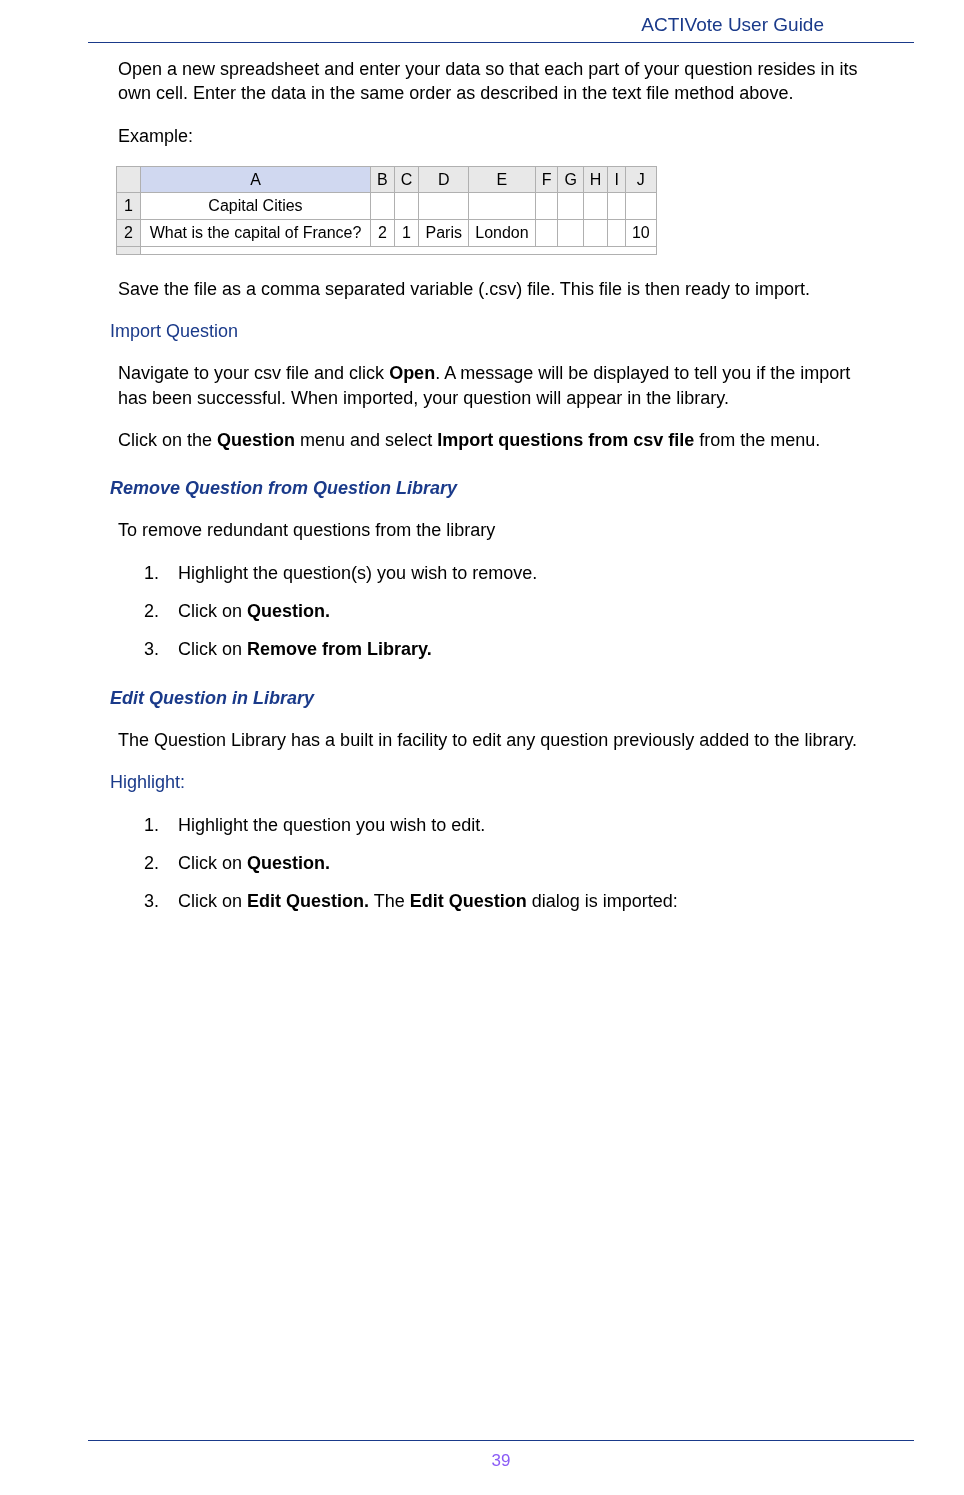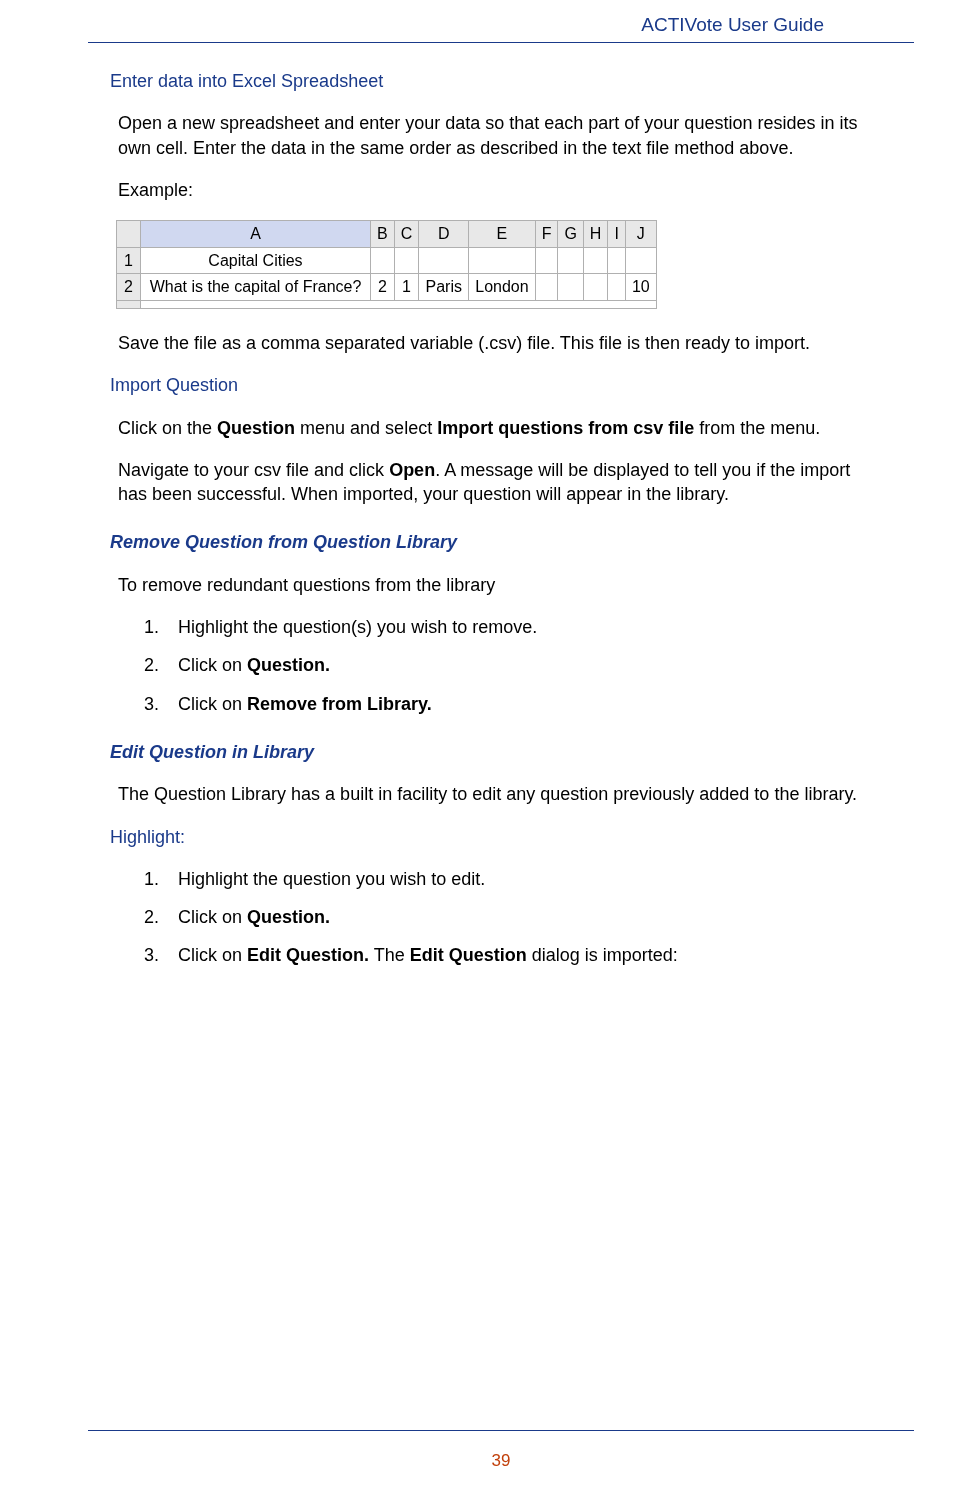--- a/index.html
+++ b/index.html
@@ -89,38 +89,37 @@
     background: #e8e8e8;
     width: 24px;
   }
   .footer {
     position: absolute;
     bottom: 24px;
     left: 88px;
     right: 50px;
     border-top: 1.5px solid #1a3a8a;
     text-align: center;
-    padding-top: 20px;
-    color: #c2410c;
+    padding-top: 10px;
+    color: #8b5cf6;
     font-size: 17px;
   }
   b { font-weight: bold; }
 </style>
 </head>
 <body>
 
 <div class="page">
 
   <div class="header">
     <span>ACTIVote User Guide</span>
   </div>
 
   <div class="content">
 
-    <div class="blue-header">Enter data into Excel Spreadsheet</div>
     <p>Open a new spreadsheet and enter your data so that each part of your question resides in its own cell. Enter the data in the same order as described in the text file method above.</p>
     <p>Example:</p>
 
     <table class="spreadsheet">
       <tbody>
           <tr>
         <td class="corner"></td>
         <td class="col-head selected" style="width:230px">A</td>
         <td class="col-head" style="width:16px">B</td>
         <td class="col-head" style="width:16px">C</td>
@@ -162,24 +161,24 @@
         <td class="row-head" style="height:8px;padding:0"></td>
         <td colspan="10" style="height:8px;padding:0"></td>
       </tr>
     </tbody>
       </table>
 
     <p>Save the file as a comma separated variable (.csv) file. This file is then ready to import.</p>
 
     <div class="blue-header">Import Question</div>
     <p>
-      <span>Click on the </span><b>Question</b><span> menu and select </span><b>Import questions from csv file</b><span> from the menu.</span>
+      <span>Navigate to your csv file and click </span><b>Open</b><span>. A message will be displayed to tell you if the import has been successful. When imported, your question will appear in the library.</span>
     </p>
     <p>
-      <span>Navigate to your csv file and click </span><b>Open</b><span>. A message will be displayed to tell you if the import has been successful. When imported, your question will appear in the library.</span>
+      <span>Click on the </span><b>Question</b><span> menu and select </span><b>Import questions from csv file</b><span> from the menu.</span>
     </p>
 
     <div class="blue-header-bold">Remove Question from Question Library</div>
     <p>To remove redundant questions from the library</p>
     <div class="ol">
       <div class="li">
         <span class="num">1.</span>
         <span>Highlight the question(s) you wish to remove.</span>
       </div>
       <div class="li">

